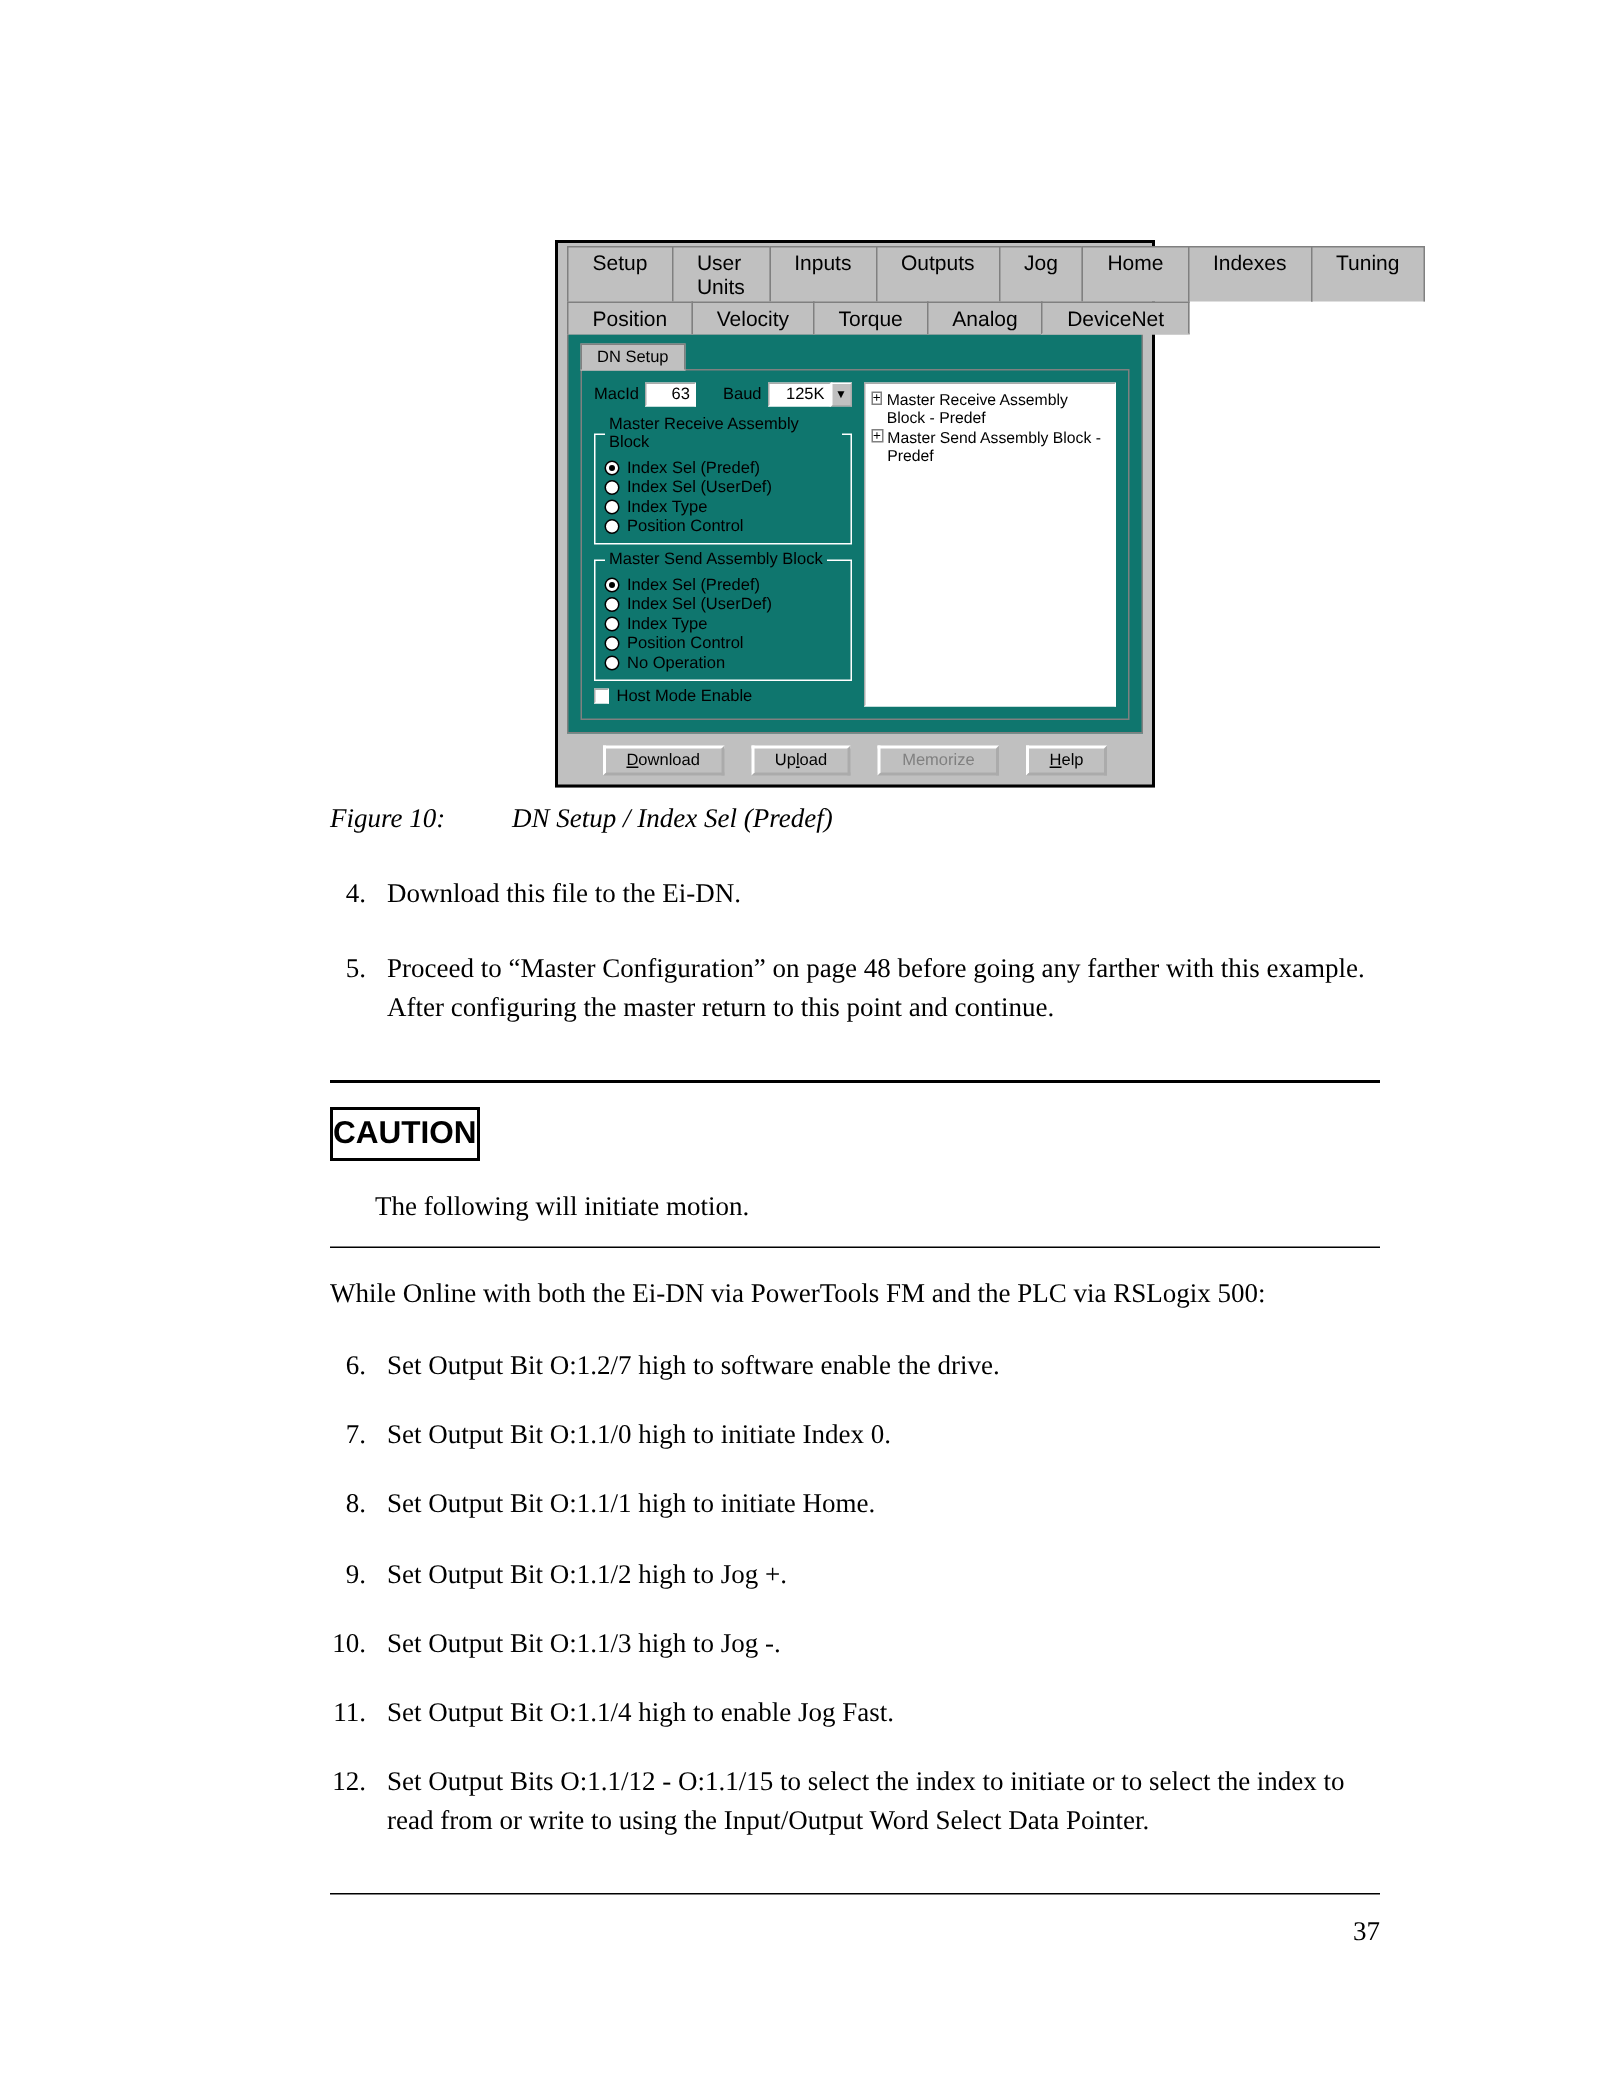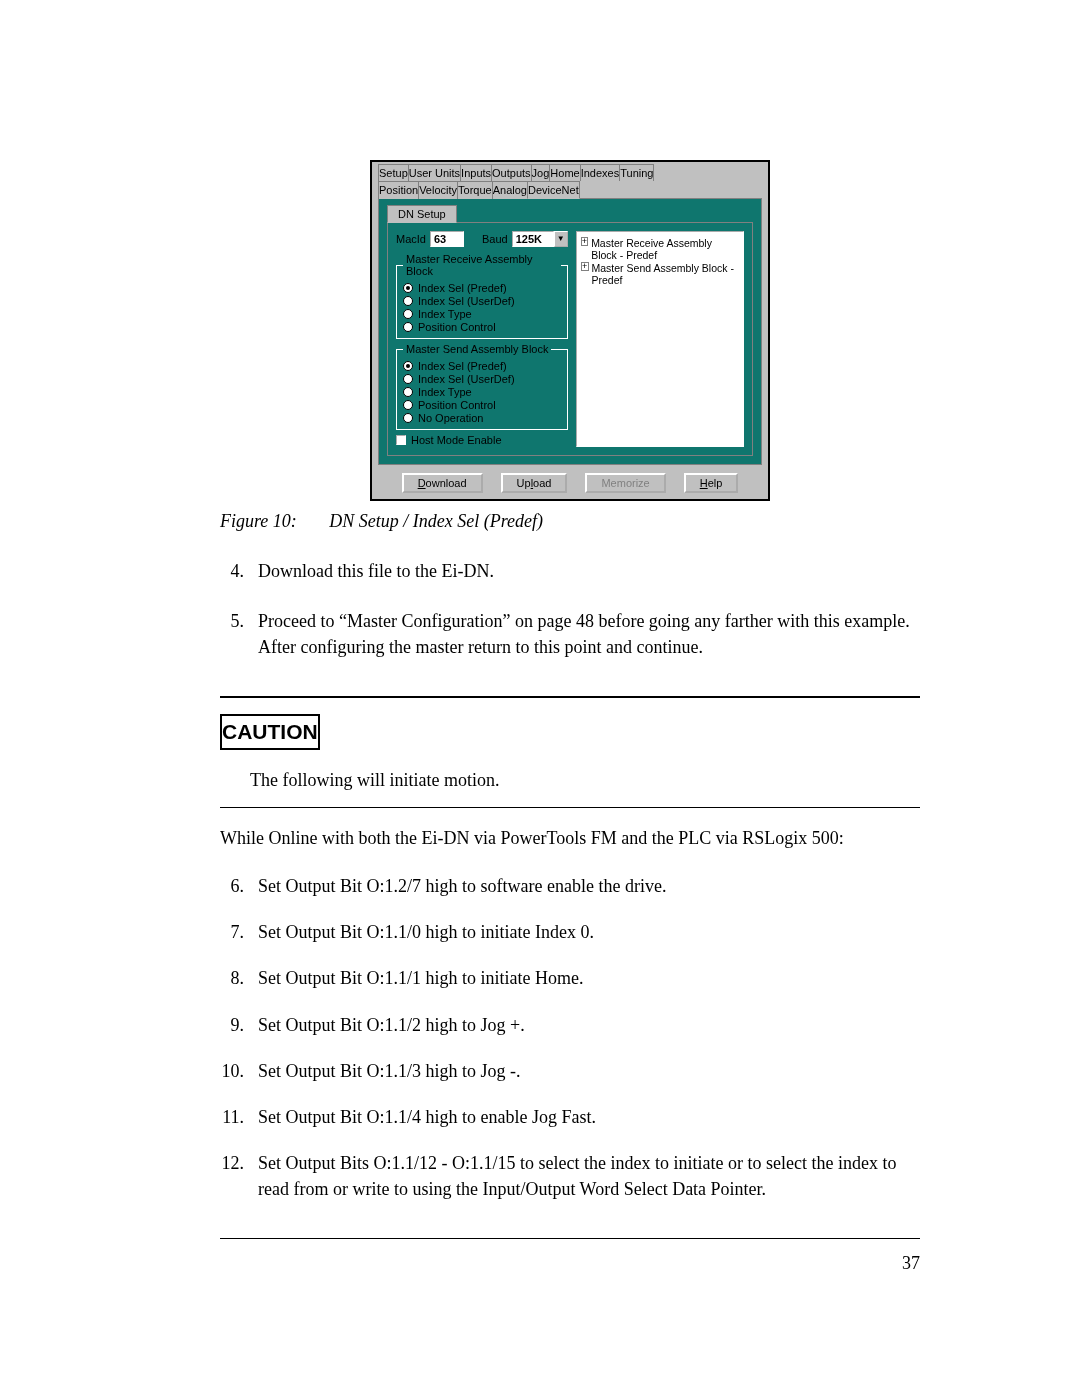--- a/index.html
+++ b/index.html
@@ -3,47 +3,47 @@
 <meta charset="utf-8">
 <style>
   * { box-sizing: border-box; }
   body { margin: 0; background: #fff; font-family: "Times New Roman", serif; width: 1080px; }
   .page { padding: 160px 160px 80px 220px; }
   .hdr { text-align: right; font-size: 18.5px; margin-bottom: 34px; }
 
   
   .dialog { width: 400px; margin: 0 auto 10px; background: #c0c0c0; border: 2px solid #000; padding: 2px 6px 6px 6px; font-family: "MS Sans Serif","Tahoma",Arial,sans-serif; font-size: 11px; color:#000;}
   .tabs-row { display: flex; }
-  .tab { background: #c0c0c0; border: 1px solid #808080; border-bottom: none; padding: 2px 0; font-size: 11px; cursor: pointer; margin-right: -1px; }
+  .tab { background: #c0c0c0; border: 1px solid #808080; border-bottom: none; padding: 2px 16px; font-size: 14px; cursor: pointer; margin-right: -1px; }
   .tab.active { background: #c0c0c0; border-bottom: 1px solid #c0c0c0; position: relative; z-index: 1; }
   .tab-pane { border: 1px solid #808080; padding: 6px 8px 8px 8px; margin-top: -1px; background:#0f766e;}
   .inner-tab { display: inline-block; border: 1px solid #808080; border-bottom:1px solid #c0c0c0; padding: 2px 10px; background:#c0c0c0; margin-bottom:-1px; position:relative; z-index:1;}
   .inner-pane { border: 1px solid #808080; padding: 8px; display:flex; gap:8px; }
   .left-col { width: 50%; }
   .right-col { width: 50%; border: 1px inset #fff; background: #fff; padding: 4px; font-size: 10.5px; }
-  .row { display:flex; align-items:center; gap:4px; margin-bottom:6px; }
-  .inset { border: 1px inset #fff; background:#fff; padding: 1px 3px; font-size:11px;font-weight:bold; }
+  .row { display:flex; align-items:center; gap:4px; margin-bottom:6px;text-align:right; }
+  .inset { border: 1px inset #fff; background:#fff; padding: 1px 3px; font-size:11px; }
   .inset.small { width: 34px; }
   .combo { display:inline-flex; }
   .combo .btn { width:14px; background:#c0c0c0; border:1px outset #fff; font-size:8px; line-height:1; display:flex; align-items:center; justify-content:center;}
   fieldset.win { border:1px groove #fff; margin:4px 0; padding:4px 6px 4px 6px;}
   fieldset.win legend { font-size:11px; padding:0 3px;}
   .radio-row, .check-row { display:flex; align-items:center; gap:5px; font-size:11px; margin:1px 0;}
   .radio { width:10px;height:10px;border:1px solid #000;border-radius:50%;background:#fff;display:inline-flex;align-items:center;justify-content:center;}
   .radio.on::after{content:"";width:4px;height:4px;background:#000;border-radius:50%;}
   .check { width:10px;height:10px;border:1px inset #fff;background:#fff;}
   .tree-row { display:flex; align-items:flex-start; gap:3px; margin:1px 0;}
   .tree-exp { width:9px;height:9px;border:1px solid #808080;font-size:9px;line-height:7px;text-align:center;background:#fff;}
   .dlg-btns { display:flex; justify-content:center; gap:18px; margin-top:8px;}
   .winbtn { background:#c0c0c0; border:2px outset #fff; padding:2px 14px; font-size:11px; font-family:inherit; }
   .winbtn.disabled { color:#808080; }
   .u { text-decoration: underline; }
 
   .caption { font-style: italic; font-size: 18px; margin: 8px 0 26px 0; }
-  .caption .fig { margin-right: 28px; }
+  .caption .fig { margin-right: 40px; }
 
   ol.steps { list-style: none; padding: 0; margin: 0 0 36px 0;}
   ol.steps li { display:flex; gap:14px; margin-bottom: 24px; font-size:18px; line-height:1.45;}
   ol.steps li .num { width:24px; flex:none; text-align:right;}
   ol.steps li .txt { flex:1; }
   ol.steps.after li { margin-bottom: 20px; }
 
   .rule { border-top: 2px solid #000; margin: 8px 0 16px 0;}
   .caution-box { border: 2px solid #000; display:inline-block; padding: 4px 0; font-size: 21px; font-weight: bold; font-family: Arial, sans-serif; margin-bottom:18px;}
   .caution-text { font-size:18px; margin: 2px 0 16px 30px;}

